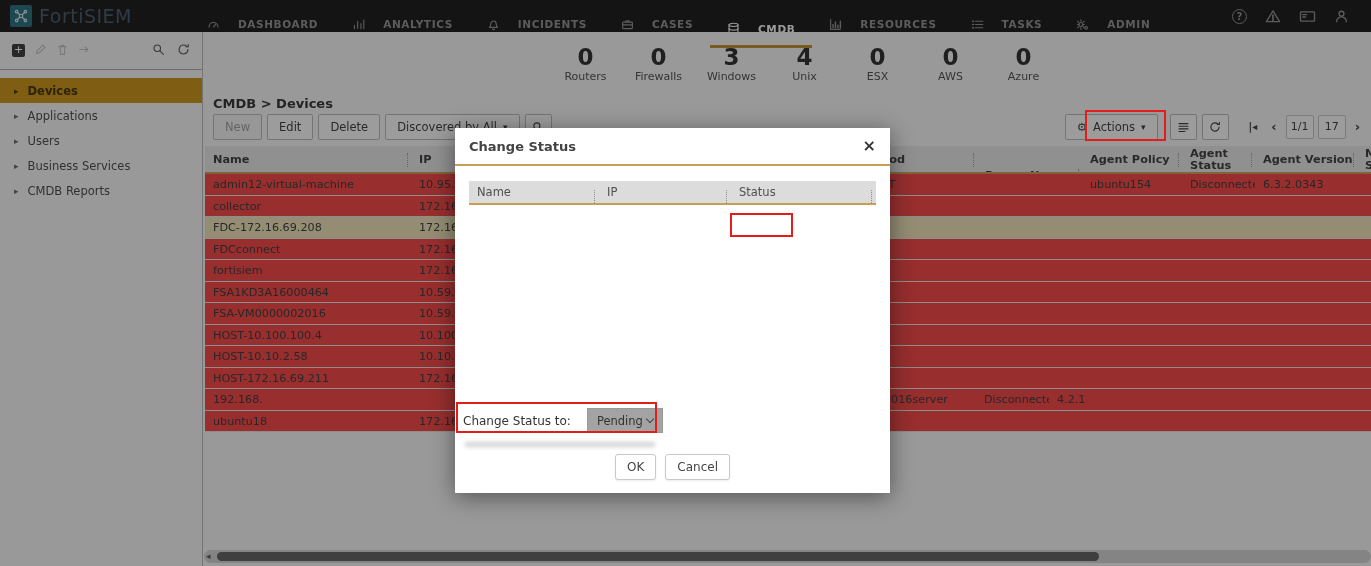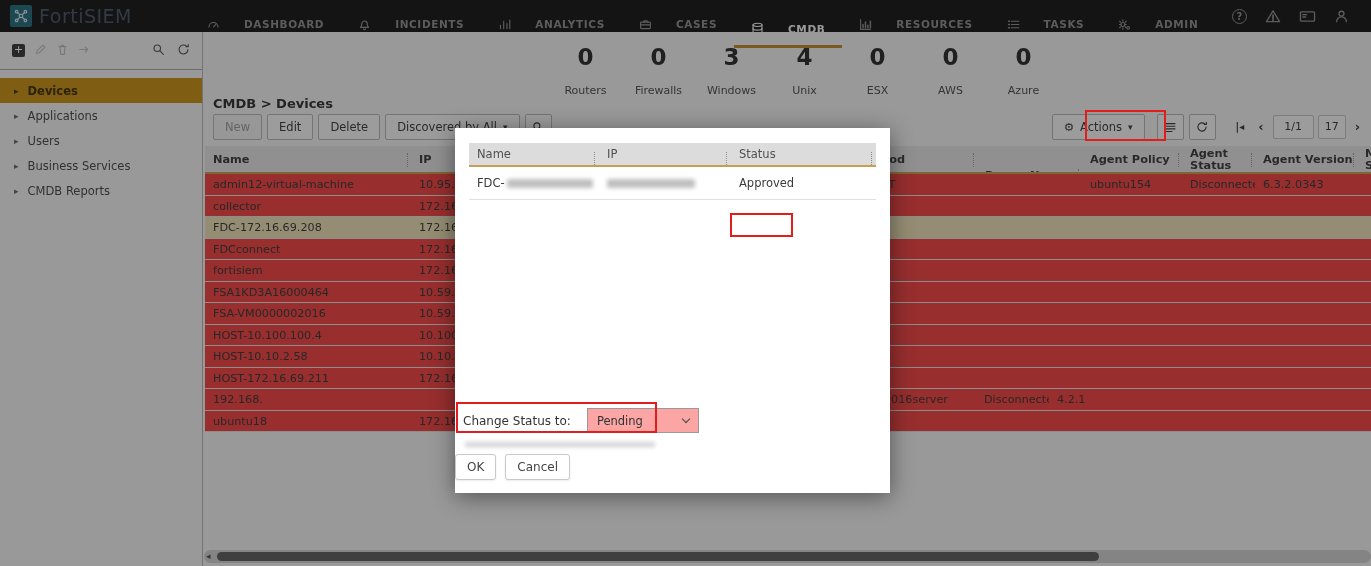--- a/index.html
+++ b/index.html
@@ -5,21 +5,21 @@
   * { margin:0; padding:0; box-sizing:border-box; }
   body { font-family:"DejaVu Sans","Liberation Sans",sans-serif; background:#888; }
   .page-wrap { position:relative; width:1371px; height:566px; overflow:hidden; background:#f1f1f1; }
 
   
   .navbar { position:absolute; top:0; left:0; width:1371px; height:32px; background:#1b1b1b; display:flex; align-items:center; z-index:1; }
   .brand { display:flex; align-items:center; gap:7px; padding-left:10px; width:190px; }
   .brand-tile { width:22px; height:22px; background:#2a6f7c; border-radius:2px; display:flex; align-items:center; justify-content:center; }
   .brand-name { font-size:19px; color:#47596b; letter-spacing:0.5px; }
   .nav-menu { display:flex; height:32px; }
-  .nav-item { display:flex; align-items:center; gap:24px; padding:0 17px; font-size:10.5px; font-weight:bold; letter-spacing:0.6px; color:#8f8f8f; cursor:pointer; height:48px; }
+  .nav-item { display:flex; align-items:center; gap:18px; padding:0 17px; font-size:10.5px; font-weight:bold; letter-spacing:0.6px; color:#8f8f8f; cursor:pointer; height:48px; }
   .nav-item svg { stroke:#8f8f8f; }
   .nav-item.active { color:#f2f2f2; border-bottom:3px solid #bd8b2e; padding-top:12px; }
   .nav-item.active svg { stroke:#f2f2f2; }
   .nav-right { margin-left:auto; display:flex; align-items:center; gap:18px; padding-right:22px; color:#8f8f8f; }
   .q-circle { width:15px; height:15px; border-radius:50%; border:1.5px solid #8f8f8f; font-size:10px; font-weight:bold; display:flex; align-items:center; justify-content:center; }
 
   
   .sidebar { position:absolute; top:32px; left:0; width:203px; height:534px; background:#f1f1f1; border-right:1px solid #b5b5b5; }
   .side-tools { display:flex; align-items:center; height:38px; padding:0 12px; border-bottom:1px solid #a9a9a9; }
   .tool-gap { display:flex; gap:9px; align-items:center; }
@@ -31,21 +31,21 @@
   .side-item { display:flex; align-items:center; height:25px; padding-left:14px; font-size:11.5px; color:#4a4a4a; cursor:pointer; }
   .side-item .caret { font-size:9px; color:#666; margin-right:9px; }
   .side-item.selected { background:#c79018; color:#413208; font-weight:bold; }
   .side-item.selected .caret { color:#413208; }
 
   
   .main { position:absolute; top:32px; left:204px; width:1167px; height:534px; background:#f1f1f1; }
   .stats { position:absolute; top:12px; left:345px; display:flex; }
   .stat { width:73px; text-align:center; }
   .stat-num { font-size:23px; font-weight:600; color:#2e2e2e; }
-  .stat-label { font-size:11px; color:#4e4e4e; margin-top:14px; }
+  .stat-label { font-size:11px; color:#4e4e4e; margin-top:0; }
   .breadcrumb { position:absolute; top:64px; left:9px; font-size:13px; font-weight:600; color:#333; }
 
   .toolbar { position:absolute; top:81px; left:9px; right:0; height:27px; display:flex; align-items:center; }
   .btn { height:26px; background:#f6f6f6; border:1px solid #b5b5b5; border-radius:2px; font-size:11.5px; color:#3c3c3c; padding:0 11px; margin-right:5px; display:flex; align-items:center; gap:6px; cursor:pointer; font-family:inherit; }
   .btn.disabled { color:#9c9c9c; background:#ededed; }
   .btn .caret { font-size:9px; }
   .icon-btn { width:27px; justify-content:center; padding:0; }
   .toolbar-right { margin-left:auto; display:flex; align-items:center; padding-right:6px; }
   .pager { display:flex; align-items:center; gap:4px; margin-left:10px; color:#3c3c3c; }
   .pg-btn { background:none; border:none; font-size:13px; font-weight:bold; color:#3c3c3c; cursor:pointer; padding:0 5px; font-family:inherit; }
@@ -76,24 +76,24 @@
   .modal-close { margin-left:auto; font-size:16px; font-weight:bold; color:#333; cursor:pointer; line-height:16px; }
   .m-table { margin:15px 14px 0 14px; }
   .m-thead { display:flex; height:24px; background:#dcdcdc; border-bottom:2px solid #c69f52; align-items:center; font-size:11.5px; color:#505050; }
   .m-th { padding-left:8px; position:relative; }
   .m-th::after { content:""; position:absolute; right:4px; top:5px; height:13px; border-left:1px dotted #8f8f8f; }
   .m-c1{width:130px;} .m-c2{width:132px;} .m-c3{flex:1;}
   .m-row { display:flex; align-items:center; height:33px; border-bottom:1px solid #e0e0e0; font-size:11.5px; color:#3a3a3a; }
   .m-cell { padding-left:8px; display:flex; align-items:center; gap:2px; }
   .redact { display:inline-block; height:9px; background:#bfbfbf; filter:blur(2px); border-radius:2px; }
   .m-status-row { position:absolute; left:8px; top:280px; display:flex; align-items:center; gap:16px; font-size:12px; color:#333; }
-  .m-select { width:112px; height:25px; border:1px solid #999; background:#fca5a5; display:flex; align-items:center; padding:0 9px; font-size:11.5px; color:#333; cursor:pointer; }
+  .m-select { width:76px; height:25px; border:1px solid #999; background:#a3a3a3; display:flex; align-items:center; padding:0 9px; font-size:11.5px; color:#333; cursor:pointer; }
   .sel-caret { width:6px; height:6px; border-right:1.6px solid #444; border-bottom:1.6px solid #444; transform:rotate(45deg); margin-left:auto; margin-top:-3px; }
   .m-blurline { position:absolute; left:10px; top:314px; width:190px; height:5px; background:#d4d4d4; filter:blur(2px); }
-  .modal-btns { position:absolute; left:0; right:0; top:326px; display:flex; gap:9px; }
+  .modal-btns { position:absolute; left:0; right:0; top:326px; display:flex; justify-content:center; gap:9px; }
   .m-btn { height:26px; background:#fff; border:1px solid #c9c9c9; border-radius:3px; font-size:12px; color:#444; padding:0 11px; cursor:pointer; box-shadow:0 1px 2px rgba(0,0,0,0.08); font-family:inherit; }
 
   
   .anno { position:absolute; border:2px solid #e31c1c; z-index:30; pointer-events:none; }
   .anno-actions { left:1085px; top:110px; width:81px; height:31px; }
   .anno-approved { left:730px; top:213px; width:63px; height:24px; }
   .anno-changeto { left:456px; top:402px; width:201px; height:31px; }
 
   svg { fill:none; stroke-width:1.4; stroke-linecap:round; stroke-linejoin:round; }
 </style>
@@ -118,31 +118,31 @@
     </div>
     <nav class="nav-menu">
       <div class="nav-item">
         <svg width="13" height="13" viewBox="0 0 16 16">
             <path d="M2.5 11a5.5 5.5 0 1 1 11 0"></path>
             <path d="M8 11l3-3.5"></path>
           </svg>
         <span>DASHBOARD</span>
       </div>
       <div class="nav-item">
+        <svg width="13" height="13" viewBox="0 0 16 16" stroke-width="2">
+            <path d="M3 13V9M7 13V4M11 13V7M14.5 13V2.5"></path>
+          </svg>
+        <span>ANALYTICS</span>
+      </div>
+      <div class="nav-item">
         <svg width="13" height="13" viewBox="0 0 16 16">
             <path d="M3 11.5h10c-1.2-1.2-1.7-2.4-1.7-4.5a3.3 3.3 0 0 0-6.6 0c0 2.1-.5 3.3-1.7 4.5z"></path>
             <path d="M6.8 13.5a1.3 1.3 0 0 0 2.4 0"></path>
           </svg>
         <span>INCIDENTS</span>
-      </div>
-      <div class="nav-item">
-        <svg width="13" height="13" viewBox="0 0 16 16" stroke-width="2">
-            <path d="M3 13V9M7 13V4M11 13V7M14.5 13V2.5"></path>
-          </svg>
-        <span>ANALYTICS</span>
       </div>
       <div class="nav-item">
         <svg width="13" height="13" viewBox="0 0 16 16">
             <rect x="2" y="5" width="12" height="8" rx="1"></rect>
             <path d="M6 5V3.5h4V5M2 8.5h12"></path>
           </svg>
         <span>CASES</span>
       </div>
       <div class="nav-item active">
         <svg width="13" height="13" viewBox="0 0 16 16">
@@ -304,21 +304,21 @@
           </button>
         <button class="btn icon-btn">
             <svg width="12" height="12" viewBox="0 0 16 16" stroke="#3c3c3c">
               <path d="M13.5 8a5.5 5.5 0 1 1-1.6-3.9"></path>
               <path d="M13.8 1.8v2.7h-2.7"></path>
             </svg>
           </button>
         <div class="pager">
           <button class="pg-btn" style="font-size:10px;">|◂</button>
           <button class="pg-btn">‹</button>
-          <span class="pg-box" style="width:41px;">1/1</span>
+          <span class="pg-box" style="width:28px;">1/1</span>
           <span class="pg-box" style="width:28px;">17</span>
           <button class="pg-btn">›</button>
         </div>
       </div>
     </div>
 
     <div class="table">
       <div class="thead">
         <span class="th c-name">Name</span>
         <span class="th c-ip">IP</span>
@@ -455,36 +455,30 @@
 
     <div class="hscroll">
       <span class="arrow">◂</span>
       <div class="thumb"></div>
     </div>
   </div>
 
   <div class="overlay"></div>
 
   <div class="modal">
+    <div class="modal-head">
+      <span class="modal-title">Change Status</span>
+      <span class="modal-close">×</span>
+    </div>
     <div class="m-table">
       <div class="m-thead">
         <span class="m-th m-c1">Name</span>
         <span class="m-th m-c2">IP</span>
         <span class="m-th m-c3">Status</span>
       </div>
-      <div class="m-row">
-        <span class="m-cell m-c1">
-            <span>FDC-</span>
-            <span class="redact" style="width:86px;"></span>
-          </span>
-        <span class="m-cell m-c2">
-            <span class="redact" style="width:88px;"></span>
-          </span>
-        <span class="m-cell m-c3">Approved</span>
-      </div>
     </div>
     <div class="m-status-row">
       <span>Change Status to:</span>
       <div class="m-select">
         <span>Pending</span>
         <span class="sel-caret"></span>
       </div>
     </div>
     <div class="m-blurline"></div>
     <div class="modal-btns">

